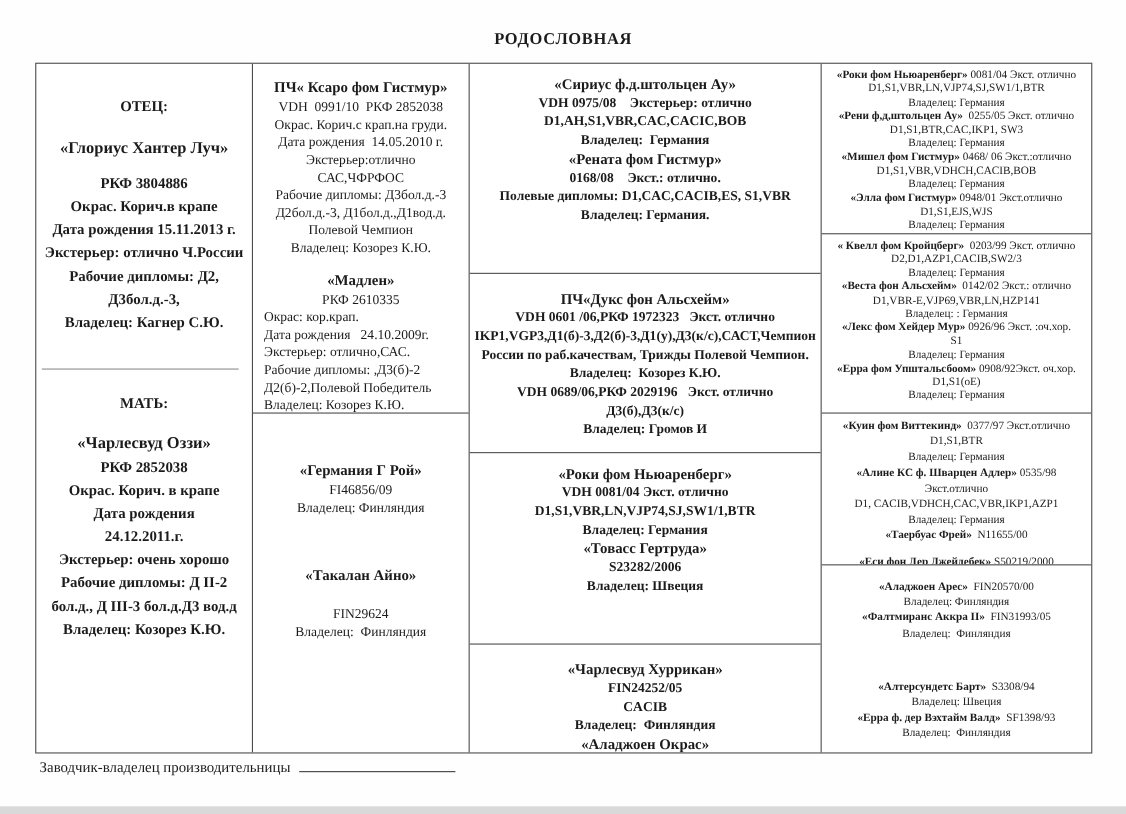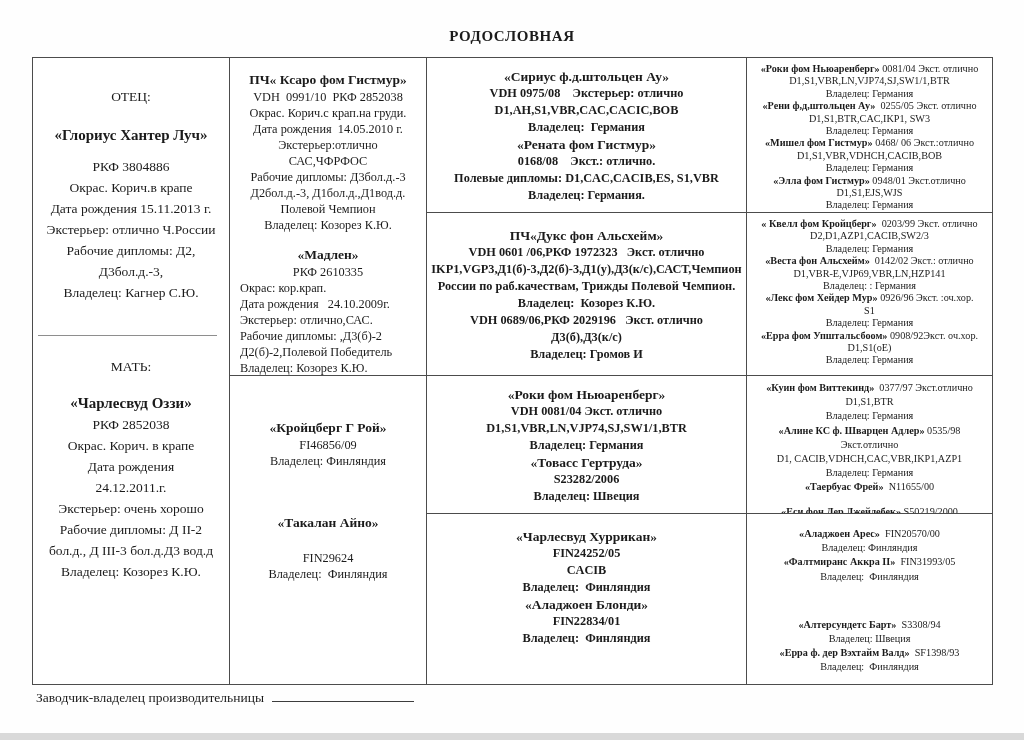--- a/index.html
+++ b/index.html
@@ -32,34 +32,34 @@
   .h154{height:154px;}
   .h163{height:163px;}
   .h138{height:138px;}
 
   .ln{text-align:center;}
   .ln.left{text-align:left;padding-left:10px;}
   .ln b{font-weight:bold;}
   .gap{width:100%;}
 
   
-  .c1 .ln{font-size:13.5px;line-height:21px;}
+  .c1 .ln{font-size:13.5px;line-height:21px;font-weight:bold;}
   .c1 .ln.bold{font-weight:bold;font-size:15px;}
   .c1 .block{padding-top:28px;}
   .sec-divider{border-top:1.5px solid #8e8e8e;margin:32px 12px 20px 5px;height:0;}
 
   .c2 .ln{font-size:12.3px;line-height:16px;}
   .c2 .ln.bold{font-weight:bold;font-size:13.5px;line-height:19px;}
   .pt12{padding-top:12px;}
   .pt20{padding-top:20px;}
 
   .c3 .ln{font-size:12.3px;line-height:17px;font-weight:bold;}
   .c3 .ln.bold{font-weight:bold;font-size:13.5px;}
   .c3 .cell{padding-top:10px;}
-  .c3 .cell.pt14{padding-top:14px;}
+  .c3 .cell.pt14{padding-top:14px;margin-top:36px;}
 
   .c4 .ln{font-size:10.2px;line-height:12.4px;}
   .c4 .cell{padding:5px 3px 0 3px;}
   .c4 .cell.roomy .ln{line-height:14.2px;}
 
   .footer{
     position:absolute;left:36px;top:689px;font-size:13.5px;
   }
   .footer .blank{
     display:inline-block;width:142px;border-bottom:1.3px solid #3d3d3d;
@@ -127,21 +127,21 @@
           <div class="ln">РКФ  2610335</div>
           <div class="ln left">Окрас:  кор.крап.</div>
           <div class="ln left">Дата  рождения&nbsp;&nbsp;&nbsp;24.10.2009г.</div>
           <div class="ln left">Экстерьер: отлично,САС.</div>
           <div class="ln left">Рабочие  дипломы:  ,Д3(б)-2</div>
           <div class="ln left">Д2(б)-2,Полевой Победитель</div>
           <div class="ln left">Владелец:   Козорез К.Ю.</div>
         </div>
       <div class="cell grow pt20">
           <div class="gap" style="height: 22px;"></div>
-          <div class="ln bold">«Кройцберг Г Рой»</div>
+          <div class="ln bold">«Германия Г Рой»</div>
           <div class="ln">FI46856/09</div>
           <div class="ln">Владелец: Финляндия</div>
           <div class="gap" style="height: 44px;"></div>
           <div class="ln bold">«Такалан Айно»</div>
           <div class="gap" style="height: 18px;"></div>
           <div class="ln">FIN29624</div>
           <div class="ln">Владелец:&nbsp;&nbsp;Финляндия</div>
         </div>
     </div>
 
@@ -173,21 +173,21 @@
           <div class="ln">Владелец: Германия</div>
           <div class="ln bold">«Товасс Гертруда»</div>
           <div class="ln">S23282/2006</div>
           <div class="ln">Владелец: Швеция</div>
         </div>
       <div class="cell grow pt14">
           <div class="ln bold">«Чарлесвуд Хуррикан»</div>
           <div class="ln">FIN24252/05</div>
           <div class="ln">CACIB</div>
           <div class="ln">Владелец:&nbsp;&nbsp;Финляндия</div>
-          <div class="ln bold">«Аладжоен Блонди»</div>
+          <div class="ln bold">«Аладжоен Окрас»</div>
           <div class="ln">FIN22834/01</div>
           <div class="ln">Владелец:&nbsp;&nbsp;Финляндия</div>
         </div>
     </div>
 
     <div class="col col4 c4">
       <div class="cell h154">
           <div class="ln"><b>«Роки фом Ньюаренберг»</b> 0081/04 Экст. отлично</div>
           <div class="ln">D1,S1,VBR,LN,VJP74,SJ,SW1/1,BTR</div>
           <div class="ln">Владелец: Германия</div>

